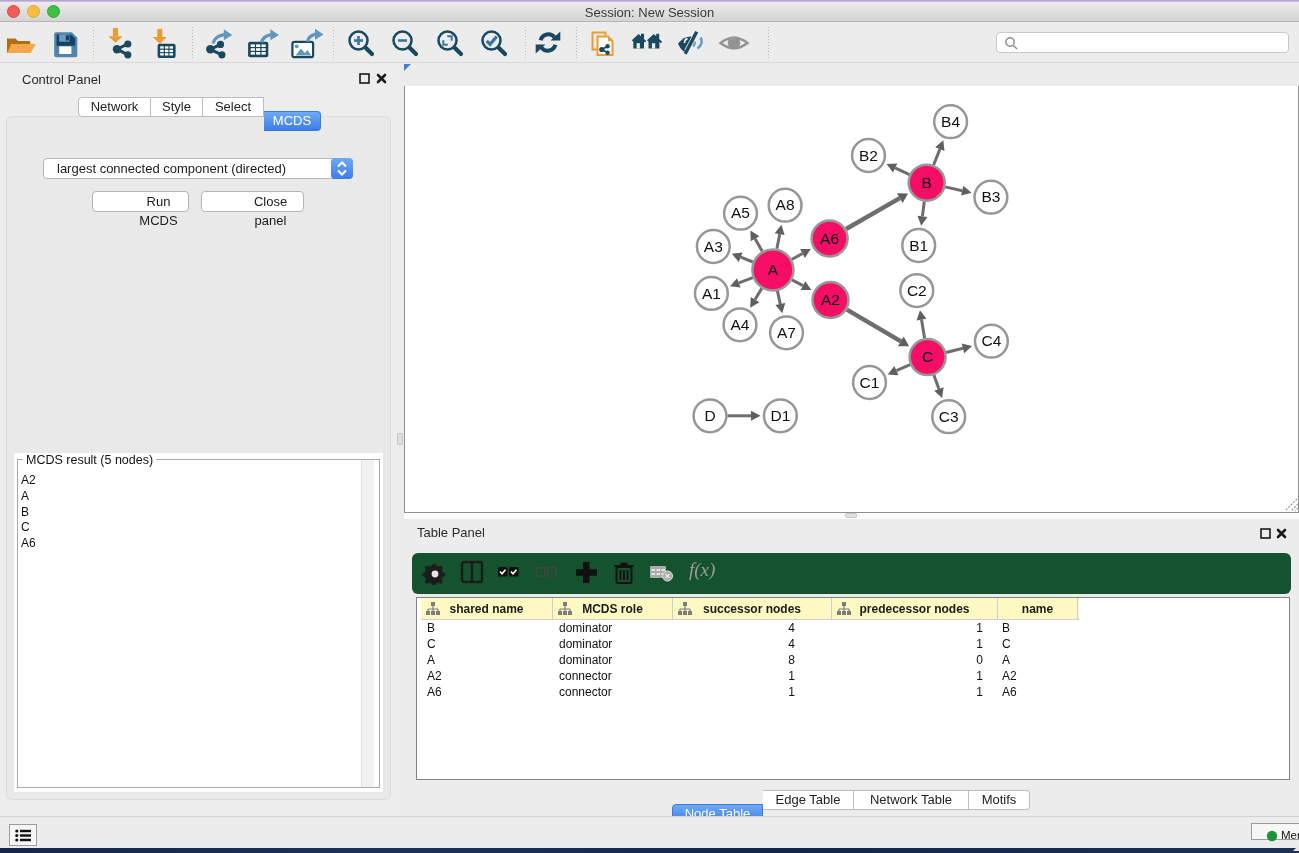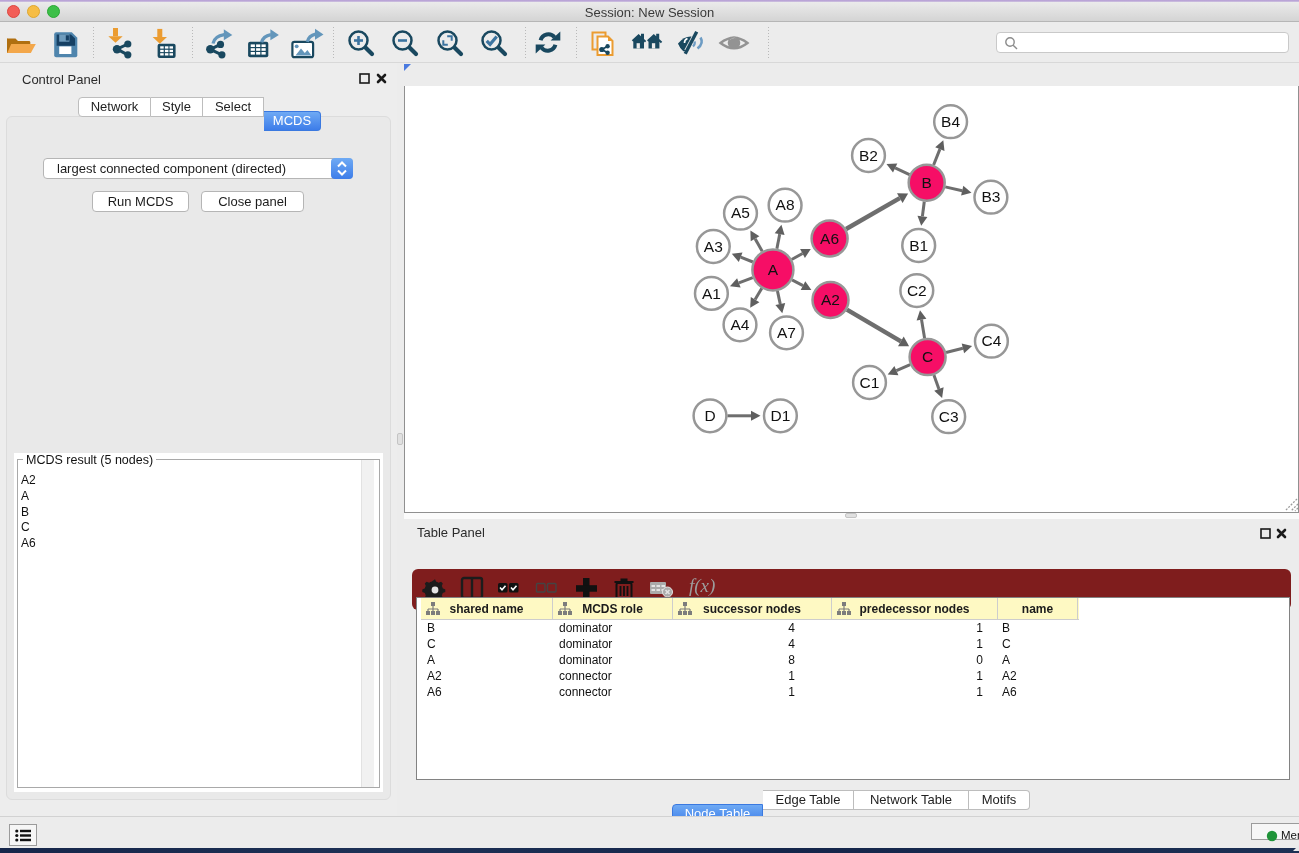--- a/index.html
+++ b/index.html
@@ -23,42 +23,42 @@
 
 #cp{left:0;top:63px;width:397px;height:753px;background:#ededed;}
 #cp-title{position:absolute;left:22px;top:9px;font-size:13px;color:#2b2b2b;}
 #cp-tabs{position:absolute;left:78px;top:34px;width:213px;height:20px;}
 .seg{position:absolute;top:0;height:20px;background:#fff;border:1px solid #bdbdbd;font-size:13px;color:#222;text-align:center;line-height:18px;}
 .seg.sel{background:linear-gradient(#6faaf4,#3d7de9);color:#fff;border-color:#3a79e0;margin-top:14px;}
 #cp-pane{position:absolute;left:6px;top:53px;width:385px;height:684px;background:#e9e9e9;border:1px solid #dcdcdc;border-radius:6px;}
 #opt-label{position:absolute;left:0;top:73px;width:397px;text-align:center;font-size:13px;color:#1c1c1c;}
 #dropdown{position:absolute;left:43px;top:95px;width:310px;height:21px;background:#fff;border:1px solid #b5b5b5;border-radius:4px;font-size:13px;color:#1c1c1c;line-height:19px;padding-left:13px;}
 #stepper{position:absolute;left:331px;top:95px;width:22px;height:21px;border-radius:4px;background:linear-gradient(#6faaf4,#3d7de9);}
-.btn{position:absolute;height:21px;background:#fff;border:1px solid #b5b5b5;border-radius:4px;font-size:13px;color:#1c1c1c;text-align:center;line-height:19px;}
+.btn{position:absolute;height:21px;background:#fff;border:1px solid #b5b5b5;border-radius:4px;font-size:13px;color:#1c1c1c;text-align:center;line-height:19px;padding-left:36px;}
 
 #res-box{position:absolute;left:14px;top:390px;width:369px;height:339px;background:#fff;}
 #res-border{position:absolute;left:3px;top:6px;width:363px;height:329px;border:1px solid #a9a9a9;}
 #res-label{position:absolute;left:9px;top:0px;background:#fff;padding:0 3px;font-size:12.5px;color:#111;}
 #res-list{position:absolute;left:7px;top:20px;font-size:12px;color:#111;line-height:15.8px;}
 #res-scroll{position:absolute;left:347px;top:7px;width:13px;height:327px;background:#f1f1f1;border-left:1px solid #e2e2e2;}
 
 #nw{left:404px;top:64px;width:895px;height:449px;}
 #nw-tb{position:absolute;left:0;top:0;width:895px;height:22px;background:linear-gradient(#eCecec,#d3d3d3);border-bottom:1px solid #a9a9a9;border-left:1px solid #b5b5b5;}
 #nw-tb .t1{left:7px;background:#f25e57;border:1px solid #dc4740;}
 #nw-tb .t2{left:27px;background:#f6bd45;border:1px solid #dfa72f;}
 #nw-tb .t3{left:47px;background:#3dbf48;border:1px solid #2aa834;}
 #nw-title{position:absolute;top:4px;left:0;width:100%;text-align:center;font-size:13px;color:#1e1e1e;}
 #nw-canvas{position:absolute;left:0;top:22px;width:895px;height:427px;background:#fff;border-left:1px solid #909090;border-bottom:1px solid #909090;border-right:1px solid #909090;overflow:hidden;}
 #nw-strip{left:404px;top:513px;width:895px;height:6px;background:#fbfbfb;}
 #nw-handle{left:845px;top:513px;width:12px;height:5px;background:#e0e0e0;border:1px solid #c4c4c4;border-radius:2px;}
 #cp-handle{left:397px;top:433px;width:6px;height:12px;background:#e0e0e0;border:1px solid #c4c4c4;border-radius:2px;}
 
 #tp{left:404px;top:519px;width:895px;height:297px;background:#ececec;}
 #tp-title{position:absolute;left:13px;top:6px;font-size:13px;color:#2b2b2b;}
-#tp-toolbar{position:absolute;left:8px;top:34px;width:879px;height:41px;background:#7f1d1d;border-radius:6px;margin-top:16px;}
+#tp-toolbar{position:absolute;left:8px;top:34px;width:879px;height:41px;background:#14532d;border-radius:6px;}
 #tp-table{position:absolute;left:12px;top:78px;width:874px;height:183px;background:#fff;border:1px solid #828282;}
 #tp-header{position:absolute;left:4px;top:0;width:658px;height:22px;background:#fef9c3;border-bottom:1px solid #cdcdcd;font-weight:bold;}
 .hcol{position:absolute;top:0;height:22px;border-right:1px solid #cdcdcd;font-size:12px;color:#1b1b1b;text-align:center;line-height:22px;}
 .cell{position:absolute;font-size:12px;color:#111;}
 #tp-tabs{position:absolute;left:268px;top:271px;height:21px;}
 
 #status{left:0;top:816px;width:1299px;height:32px;background:#ececec;border-top:1px solid #d2d2d2;}
 #listbtn{position:absolute;left:9px;top:7px;width:28px;height:22px;background:#f6f6f6;border:1px solid #9b9b9b;}
 #membtn{position:absolute;left:1214px;top:6px;width:75px;height:17px;background:#f6f6f6;border:1px solid #9b9b9b;font-size:12px;color:#111;margin-left:37px;}
 #navy{left:0;top:848px;width:1299px;height:5px;background:linear-gradient(90deg,#16264a,#1d3156 30%,#14254a 60%,#1c3054);}

